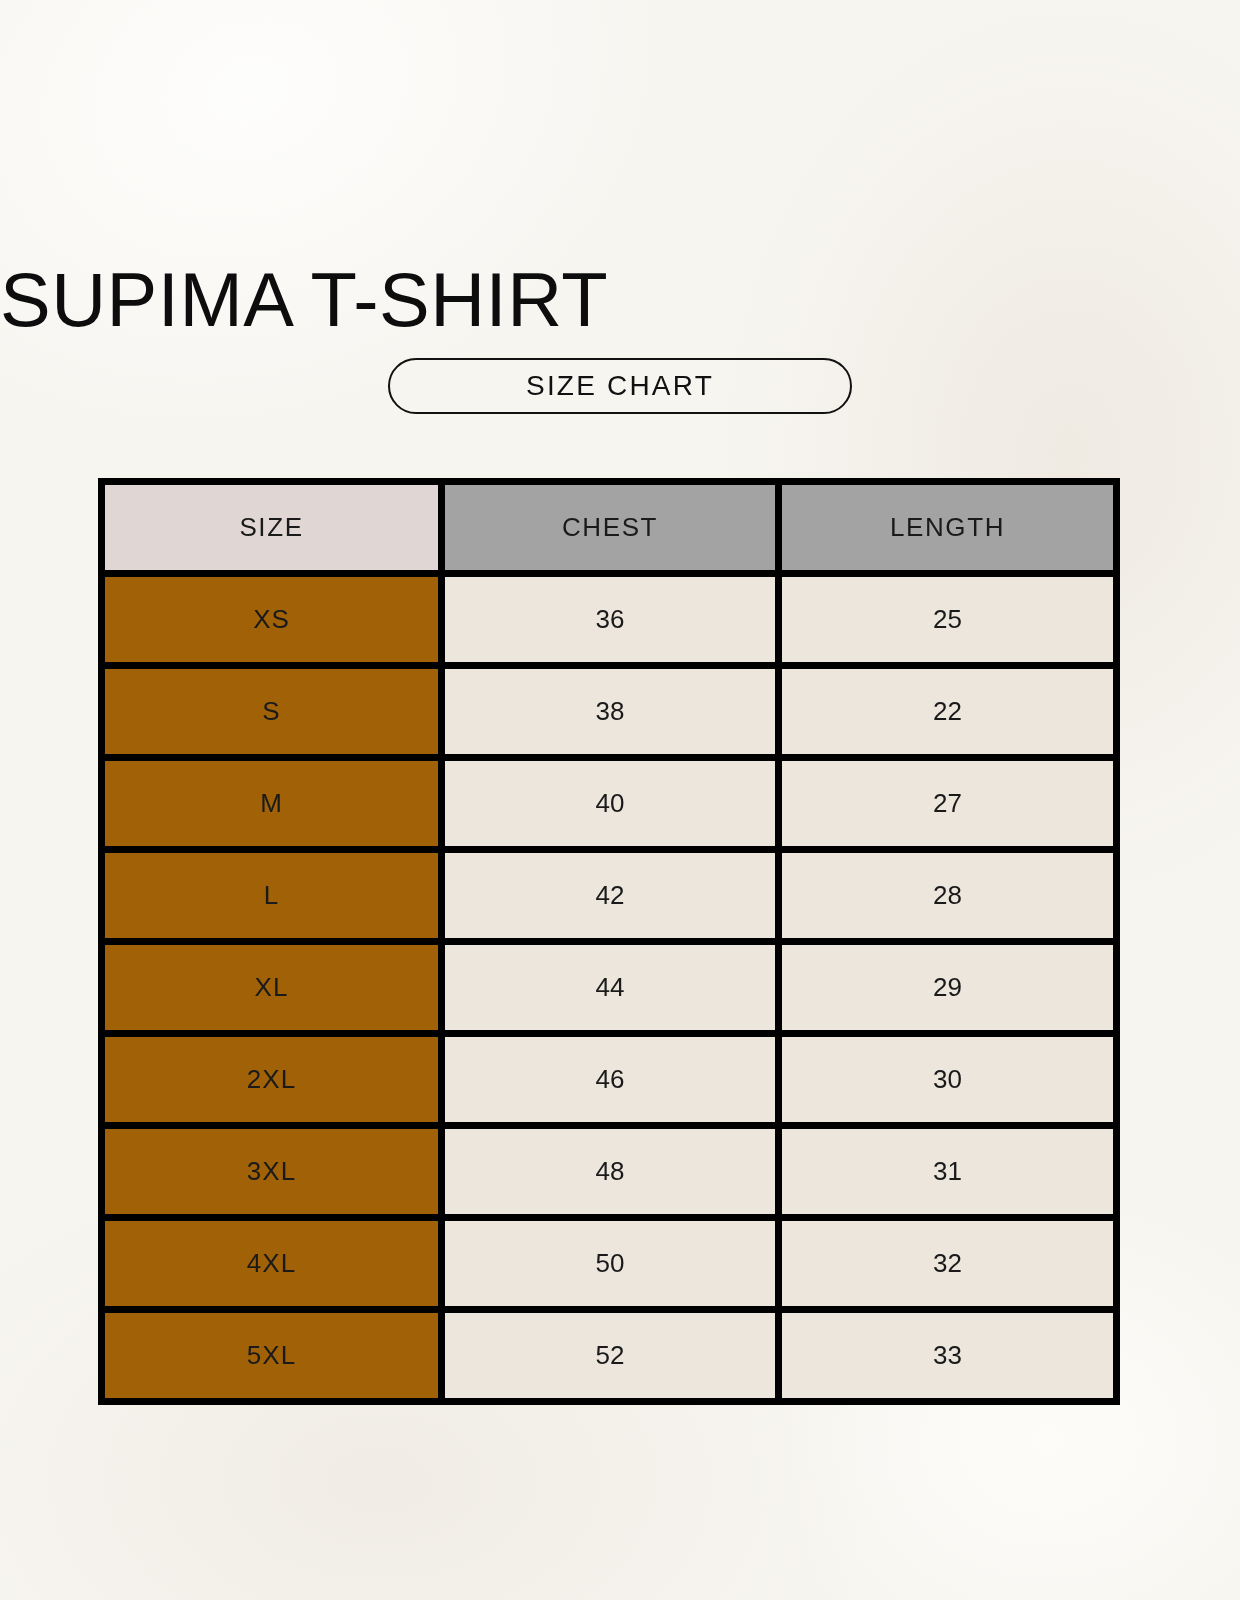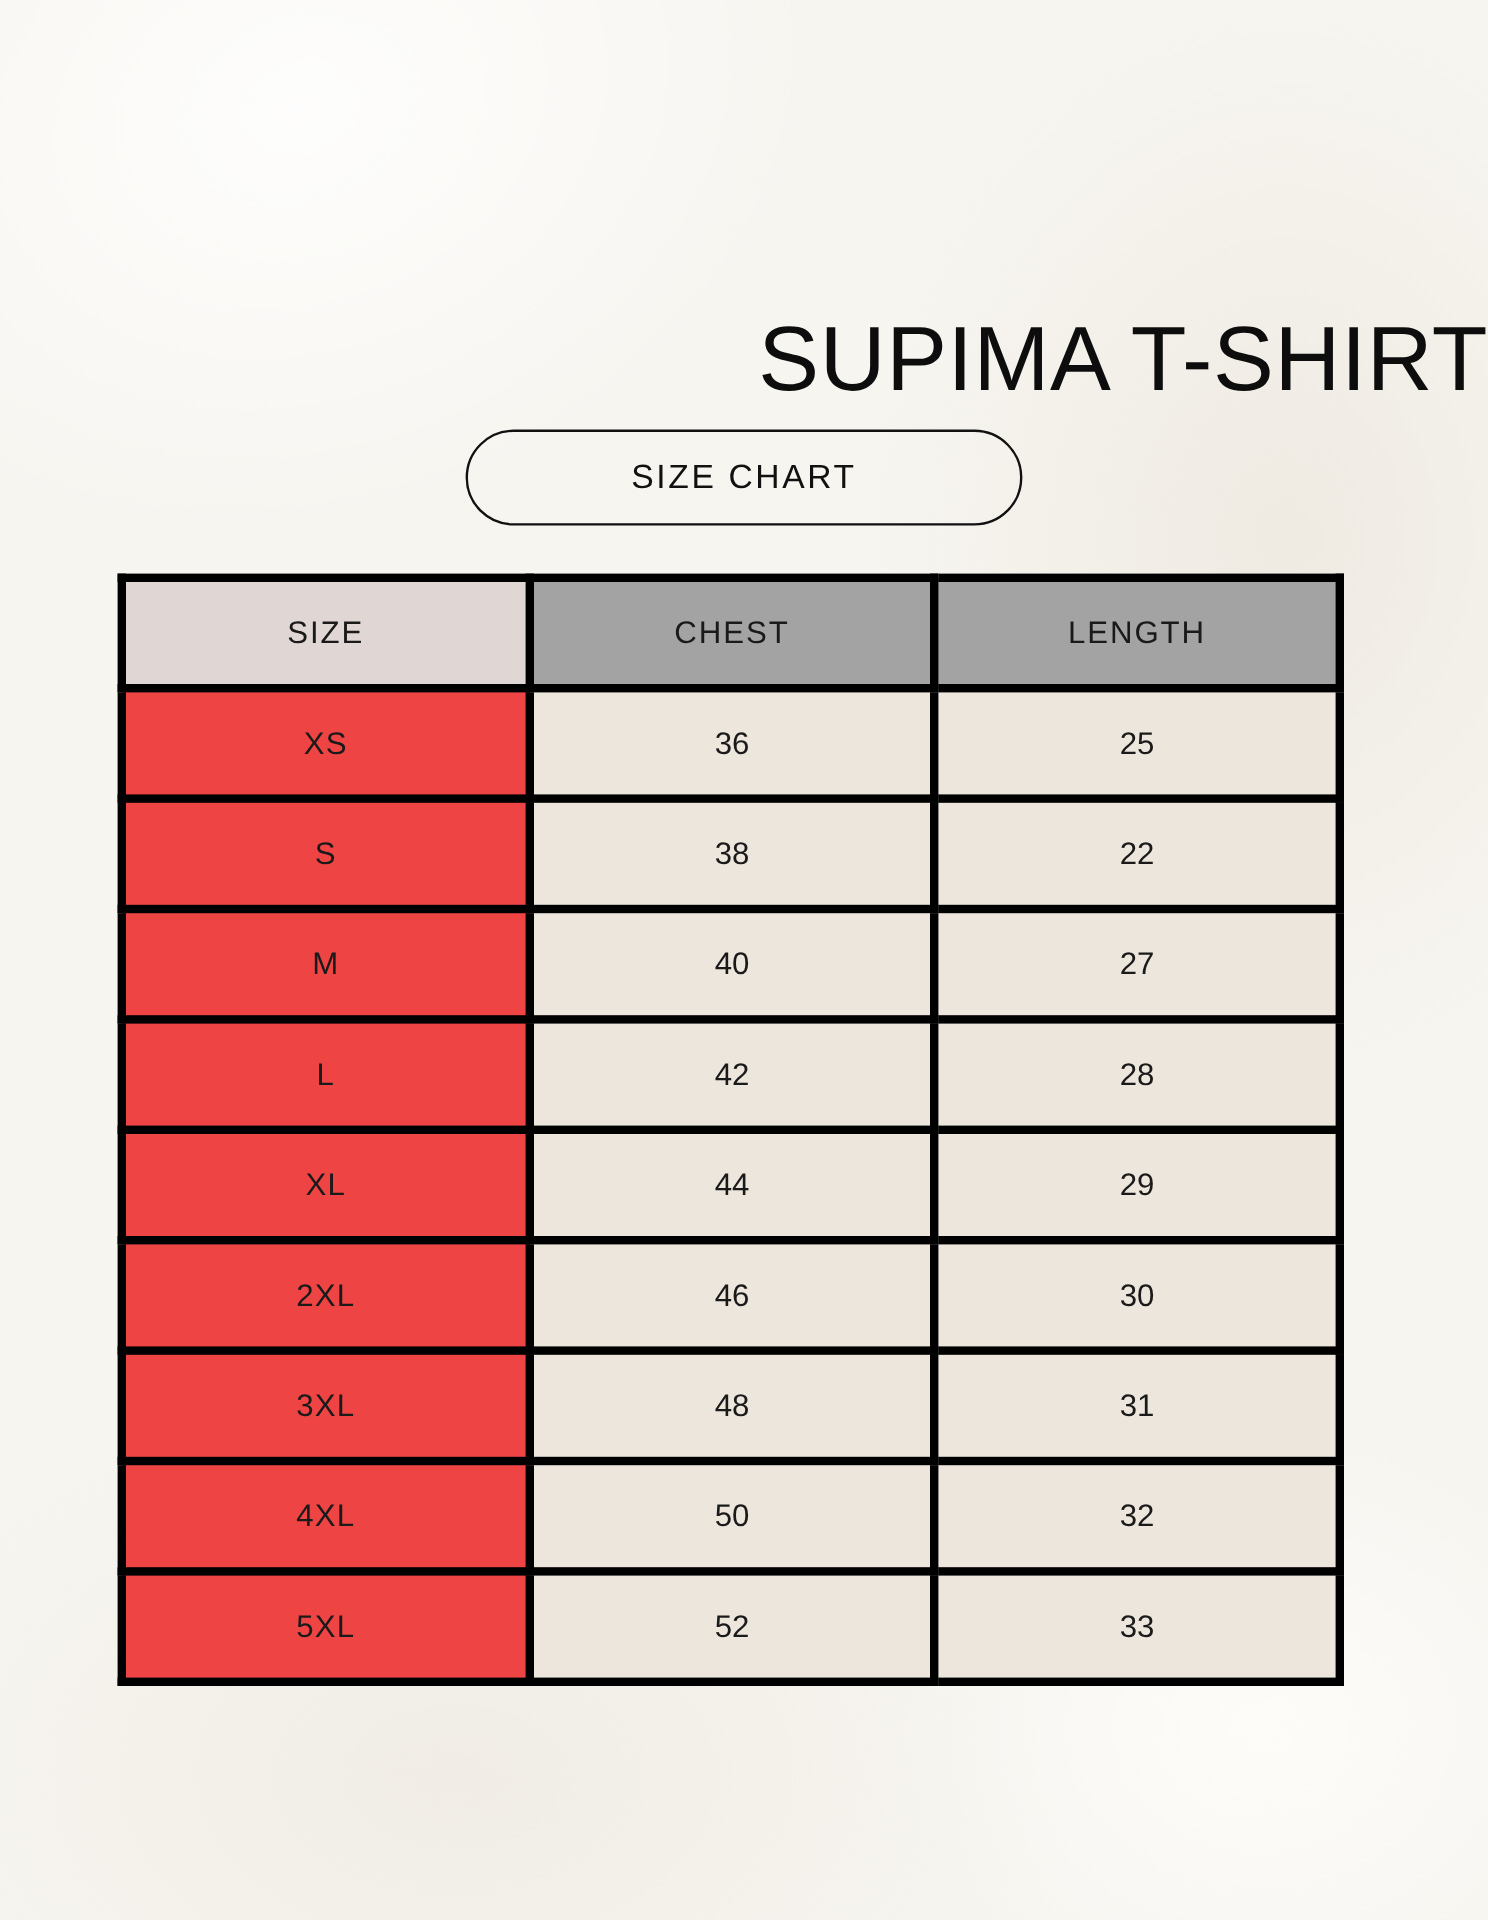--- a/index.html
+++ b/index.html
@@ -55,35 +55,35 @@
     width: 1240px;
     height: 1600px;
     box-sizing: border-box;
   }
 
   .title {
     position: absolute;
     top: 206px;
     left: 0;
     width: 1240px;
-    text-align: right;
+    text-align: left;
     font-size: 76px;
     line-height: 86px;
     font-weight: 400;
     letter-spacing: 0.5px;
     color: #0d0d0d;
   }
 
   .subtitle-pill {
     position: absolute;
     top: 358px;
     left: 50%;
     transform: translateX(-50%);
     width: 464px;
-    height: 80px;
+    height: 56px;
     border: 2px solid #111111;
     border-radius: 40px;
     display: flex;
     align-items: center;
     justify-content: center;
     box-sizing: border-box;
   }
   .subtitle-pill span {
     font-size: 28px;
     letter-spacing: 2.2px;
@@ -120,21 +120,21 @@
   thead th {
     font-weight: 700;
     letter-spacing: 1.6px;
     font-size: 25px;
     height: 88px;
   }
   th.head-size { background: #e0d6d3; }
   th.head-chest, th.head-length { background: #a3a3a3; }
 
   td.cell-size {
-    background: #ef4444;
+    background: #a16207;
     font-weight: 700;
     letter-spacing: 1px;
     font-size: 27px;
   }
   td.cell-val {
     background: #ece6dd;
     font-size: 27px;
   }
 
   .footnote {

